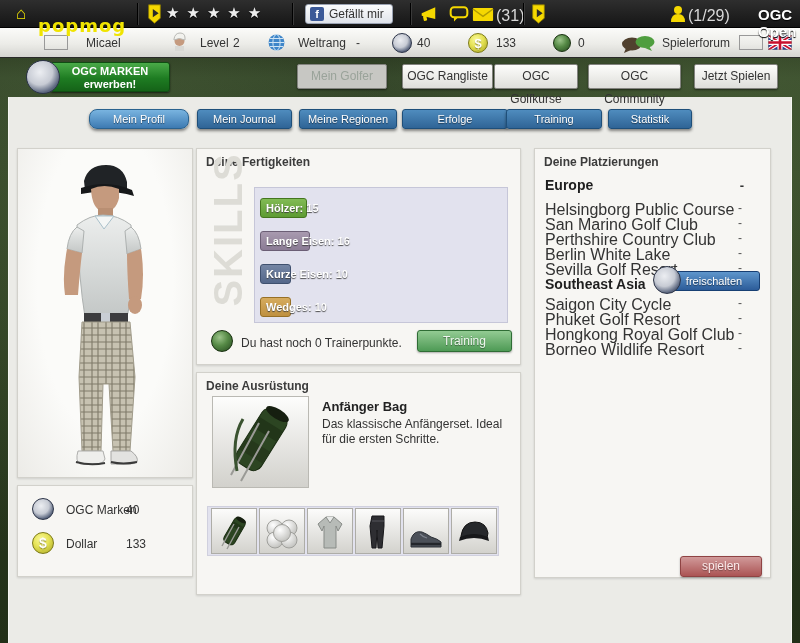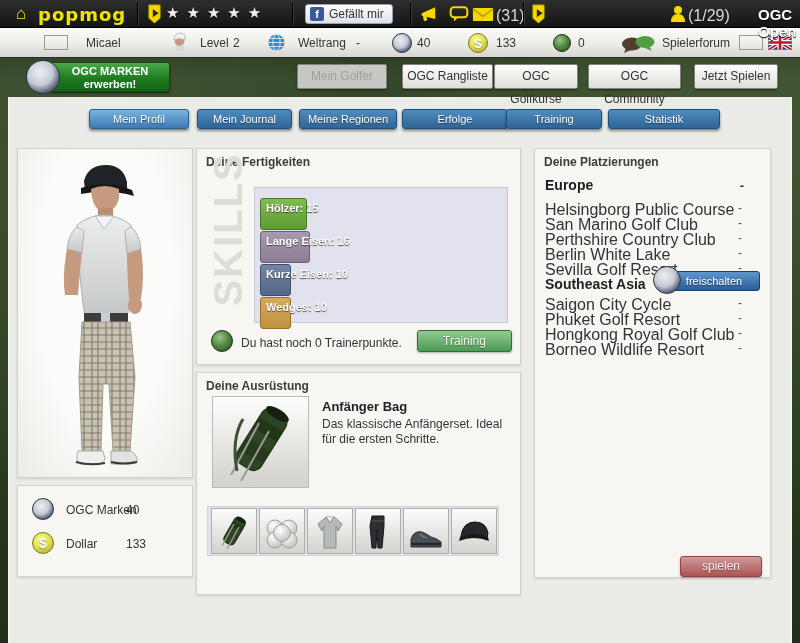--- a/index.html
+++ b/index.html
@@ -13,21 +13,21 @@
     position:relative;
   }
   .abs { position:absolute; }
 
   
   .topbar { left:0; top:0; width:800px; height:28px;
     background:linear-gradient(to bottom,#2e2e2e,#151515);
     border-bottom:1px solid #000; z-index:30; }
   .topbar .vdiv { top:3px; width:1px; height:22px; background:#000; box-shadow:1px 0 0 #3a3a3a; }
   .logo-house { left:16px; top:4px; font-size:17px; font-weight:bold; color:#f0e400; }
-  .logo-text { left:38px; top:4px; font-size:18px; font-weight:bold; letter-spacing:1px; color:#f0e400; font-family:"DejaVu Sans", sans-serif; }
+  .logo-text { left:38px; top:15px; font-size:18px; font-weight:bold; letter-spacing:1px; color:#f0e400; font-family:"DejaVu Sans", sans-serif; }
   .star-row { left:166px; top:4px; letter-spacing:7px; font-size:15px; color:#ededed; text-shadow:0 1px 1px #000; }
   .fb-btn { left:305px; top:4px; height:20px; padding:2px 8px 2px 4px;
     background:linear-gradient(to bottom,#fbfcfd,#dfe3ea); border:1px solid #9aa2b2; border-radius:3px;
     font-size:12px; color:#333; display:flex; align-items:center; gap:5px; }
   .fb-f { width:14px; height:14px; background:#3b5998; color:#fff; font-weight:bold; font-size:11px;
     text-align:center; line-height:14px; border-radius:2px; }
   .top-count { color:#d8d8d8; font-size:16px; top:7px; }
   .game-title { left:738px; top:6px; color:#fff; font-weight:bold; font-size:15px; text-shadow:0 1px 1px #000;margin-left:20px; }
 
   
@@ -53,37 +53,37 @@
   .coin-silver { border-radius:50%; background:radial-gradient(circle at 40% 35%, #eceef2 0%, #c7cbd4 45%, #5d6880 72%, #3a4358 100%); border:1px solid #2c3448; }
   .marken-coin { left:26px; top:2px; width:34px; height:34px; z-index:2; }
 
   
   .main { left:8px; top:97px; width:784px; height:546px; background:#ebebe7;
     border-left:1px solid #f6f6f2; border-right:1px solid #f6f6f2; z-index:10; }
   .sub-tab { top:12px; height:20px; border:1px solid #1e4f7a; border-radius:3px;
     background:linear-gradient(to bottom,#4f8cbe 0%,#2f6496 100%);
     color:#fff; font-size:11px; text-align:center; line-height:18px; cursor:pointer;
     text-shadow:0 1px 1px rgba(0,0,0,.5); box-shadow:0 2px 3px rgba(0,0,0,.45); }
-  .sub-tab.active { background:linear-gradient(to bottom,#79b4e0 0%,#3d7ab2 100%); border-color:#2a628f; }
+  .sub-tab.active { background:linear-gradient(to bottom,#79b4e0 0%,#3d7ab2 100%); border-color:#2a628f;border-radius:8px; }
 
   .panel { background:#f7f6f3; border:1px solid #d2d1cb; box-shadow:0 1px 2px rgba(0,0,0,.12); }
   .panel-h { position:absolute; left:9px; top:6px; font-size:12px; font-weight:bold; color:#3c3c3c; }
 
   .avatar-panel { left:8px; top:51px; width:176px; height:330px;
     background:radial-gradient(ellipse at 50% 40%, #fbfbf9 55%, #ecebe7 100%); }
   .wallet-panel { left:8px; top:388px; width:176px; height:92px; }
   .wallet-row { position:absolute; font-size:12px; color:#333; }
 
   .skills-panel { left:187px; top:51px; width:325px; height:217px; }
   .skills-box { position:absolute; left:57px; top:38px; width:254px; height:136px;
     background:#e2e2ee; border:1px solid #c6c6d8; }
   .skills-mark { position:absolute; left:-46px; top:58px; font-size:40px; font-weight:bold; color:#dddcd6;
     transform:rotate(-90deg); letter-spacing:2px; }
   .skill-row { position:absolute; left:5px; height:20px; }
-  .skill-bar { height:32px; border:1px solid; border-radius:3px; position:relative;text-align:center; }
+  .skill-bar { height:20px; border:1px solid; border-radius:3px; position:relative;text-align:center; }
   .skill-bar span { position:absolute; left:5px; top:3px; font-size:11px; font-weight:bold; color:#fff;
     white-space:nowrap; text-shadow:0 1px 1px rgba(60,60,60,.9); }
   .trainer-text { position:absolute; left:44px; top:187px; font-size:12px; color:#333; }
   .ball-icon { border-radius:50%; background:radial-gradient(circle at 38% 32%, #9cc48a 0%, #568a46 45%, #24481e 100%); border:1px solid #17300f; }
   .btn-training { position:absolute; left:220px; top:181px; width:95px; height:22px; border:1px solid #2f6d35; border-radius:3px;
     background:linear-gradient(to bottom,#93cb93 0%,#4e9a55 100%); color:#eef6ee; font-size:12px; text-align:center;
     line-height:20px; text-shadow:0 1px 1px rgba(0,0,0,.4); cursor:pointer; box-shadow:0 1px 2px rgba(0,0,0,.3); }
 
   .equip-panel { left:187px; top:275px; width:325px; height:223px;padding-left:40px; }
   .equip-img { position:absolute; left:15px; top:23px; width:97px; height:92px;
@@ -237,21 +237,21 @@
   <div class="abs nav-tab" style="left:694px;width:84px">Jetzt Spielen</div>
 </div>
 
 <div class="abs main">
 
   <div class="abs sub-tab active" style="left:80px;width:100px">Mein Profil</div>
   <div class="abs sub-tab" style="left:188px;width:95px">Mein Journal</div>
   <div class="abs sub-tab" style="left:290px;width:98px">Meine Regionen</div>
   <div class="abs sub-tab" style="left:393px;width:106px">Erfolge</div>
   <div class="abs sub-tab" style="left:497px;width:96px">Training</div>
-  <div class="abs sub-tab" style="left:599px;width:112px">Statistik</div>
+  <div class="abs sub-tab" style="left:599px;width:84px">Statistik</div>
 
   <div class="abs panel avatar-panel">
     <svg width="172" height="326" viewBox="0 0 172 326">
       <defs>
         <linearGradient id="gPolo" x1="0" y1="0" x2="0" y2="1">
           <stop offset="0" stop-color="#eceeed"></stop>
             <stop offset="1" stop-color="#c3c7c6"></stop>
         </linearGradient>
         <pattern id="plaid" width="14" height="14" patternUnits="userSpaceOnUse">
           <rect width="14" height="14" fill="#c7c2b1"></rect>

